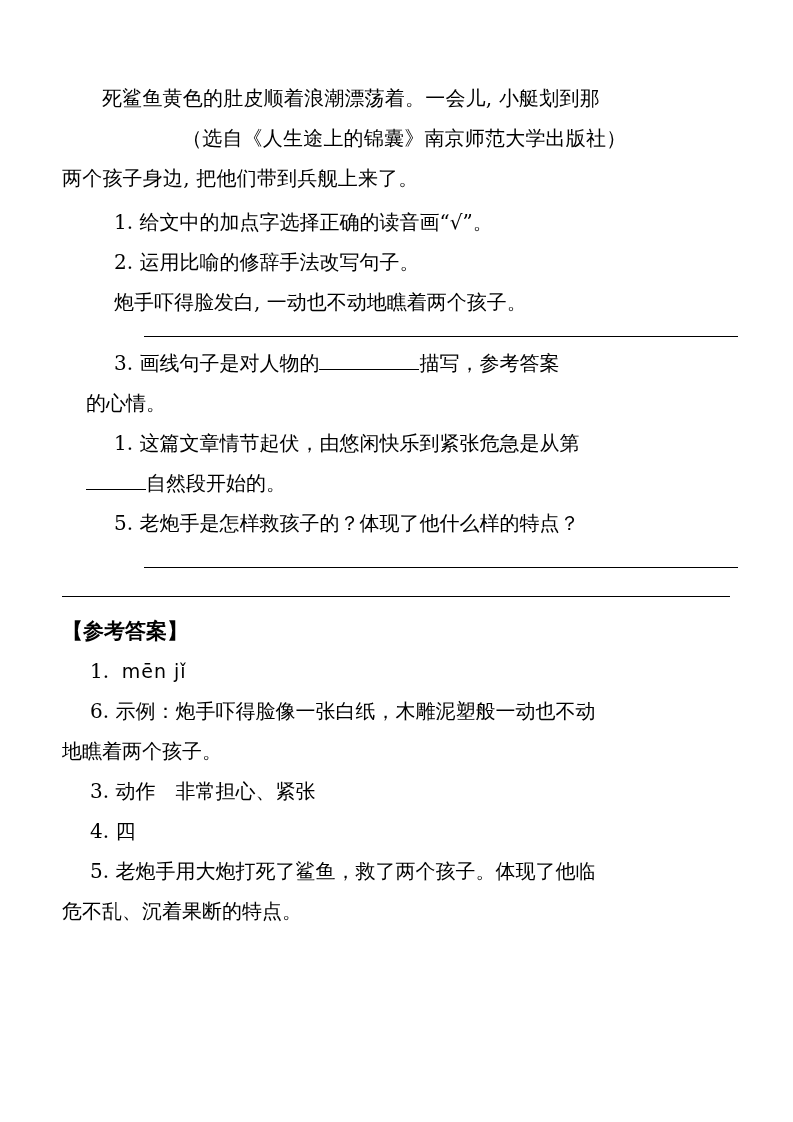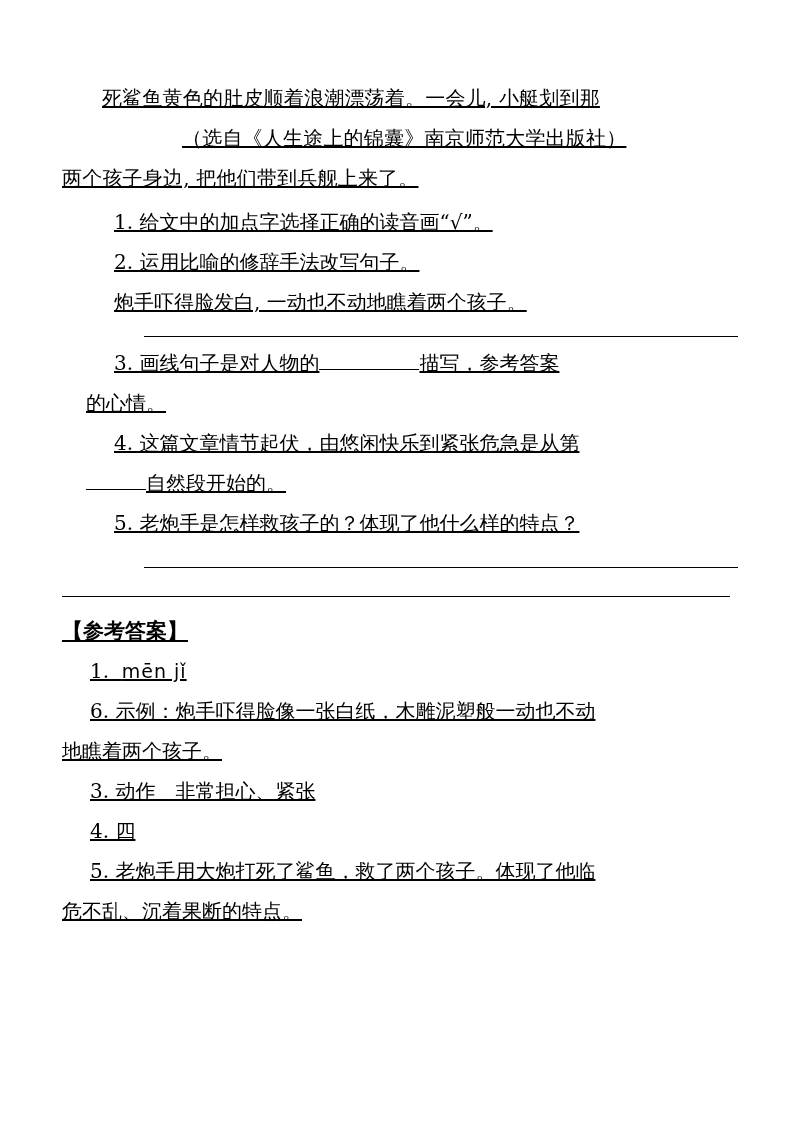--- a/index.html
+++ b/index.html
@@ -14,21 +14,20 @@
     color: #000000;
     position: relative;
     overflow: hidden;
   }
   .page {
     position: relative;
     width: 793px;
     height: 1122px;
     box-sizing: border-box;
     padding: 70px 62px 40px 62px;
-    text-decoration: underline;
   }
   .para {
     font-size: 20px;
     line-height: 40px;
     text-align: justify;
     margin: 0;
     letter-spacing: 0.2px;
   }
   .indent2 {
     text-indent: 40px;
@@ -118,21 +117,21 @@
   <div class="q-list">
     <p class="q-item">1. 给文中的加点字选择正确的读音画“√”。</p>
     <p class="q-item">2. 运用比喻的修辞手法改写句子。</p>
     <p class="q-item">炮手吓得脸发白, 一动也不动地瞧着两个孩子。</p>
 
     <hr class="rule rule-a">
 
     <p class="q-item"><span>3. 画线句子是对人物的</span><span class="blank-inline bl-100"></span><span>描写，参考答案</span></p>
     <p class="q-item cont">的心情。</p>
 
-    <p class="q-item">4. 这篇文章情节起伏，由悠闲快乐到紧张危急是从第</p>
+    <p class="q-item">1. 这篇文章情节起伏，由悠闲快乐到紧张危急是从第</p>
     <p class="q-item cont"><span class="blank-inline bl-60"></span><span>自然段开始的。</span></p>
 
     <p class="q-item">5. 老炮手是怎样救孩子的？体现了他什么样的特点？</p>
 
     <hr class="rule rule-b">
   </div>
 
   <hr class="rule rule-c">
 
   <div>

